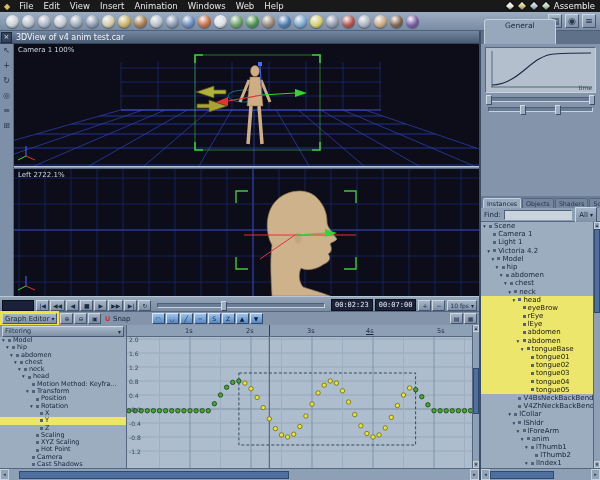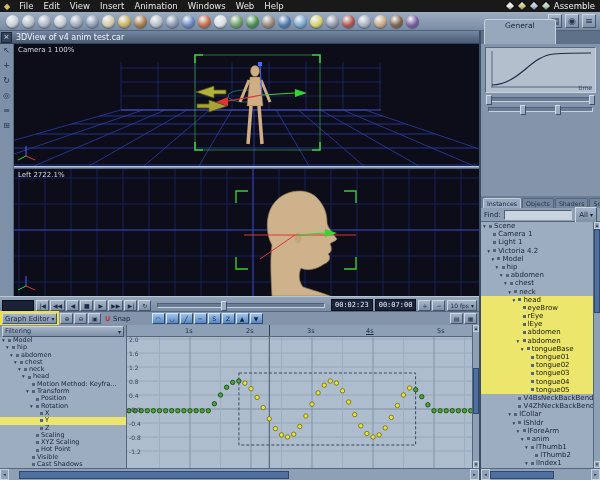--- a/index.html
+++ b/index.html
@@ -684,21 +684,21 @@
         <div class="trow">
           <span class="ind" style="width: 30px;"></span>
           <span class="tw"></span>
           <span class="tdot"></span>
           <span class="tl">Hot Point</span>
         </div>
         <div class="trow">
           <span class="ind" style="width: 26px;"></span>
           <span class="tw"></span>
           <span class="tdot"></span>
-          <span class="tl">Visible</span>
+          <span class="tl">Camera</span>
         </div>
         <div class="trow">
           <span class="ind" style="width: 26px;"></span>
           <span class="tw"></span>
           <span class="tdot"></span>
           <span class="tl">Cast Shadows</span>
         </div>
       </div>
     </div>
 

